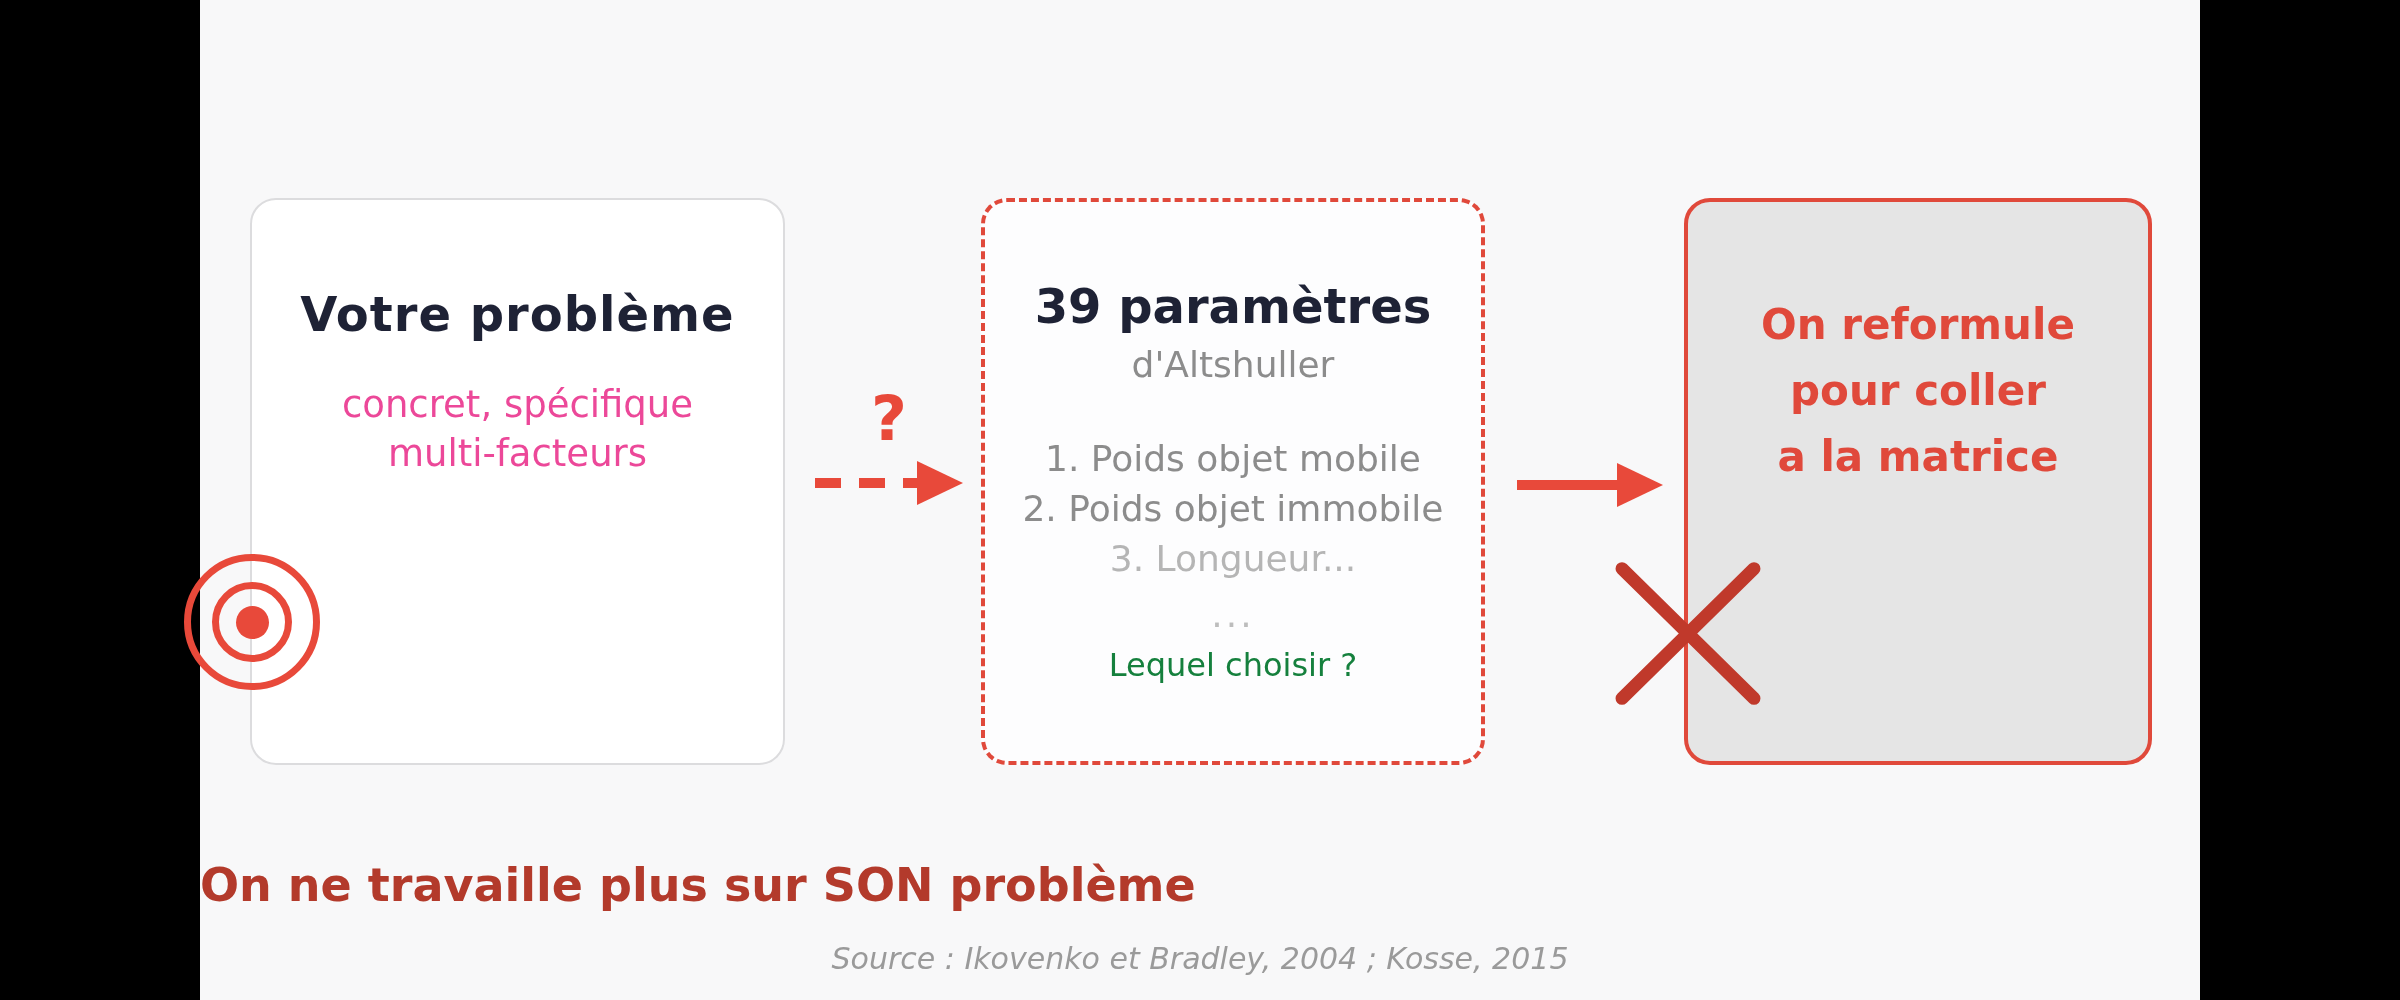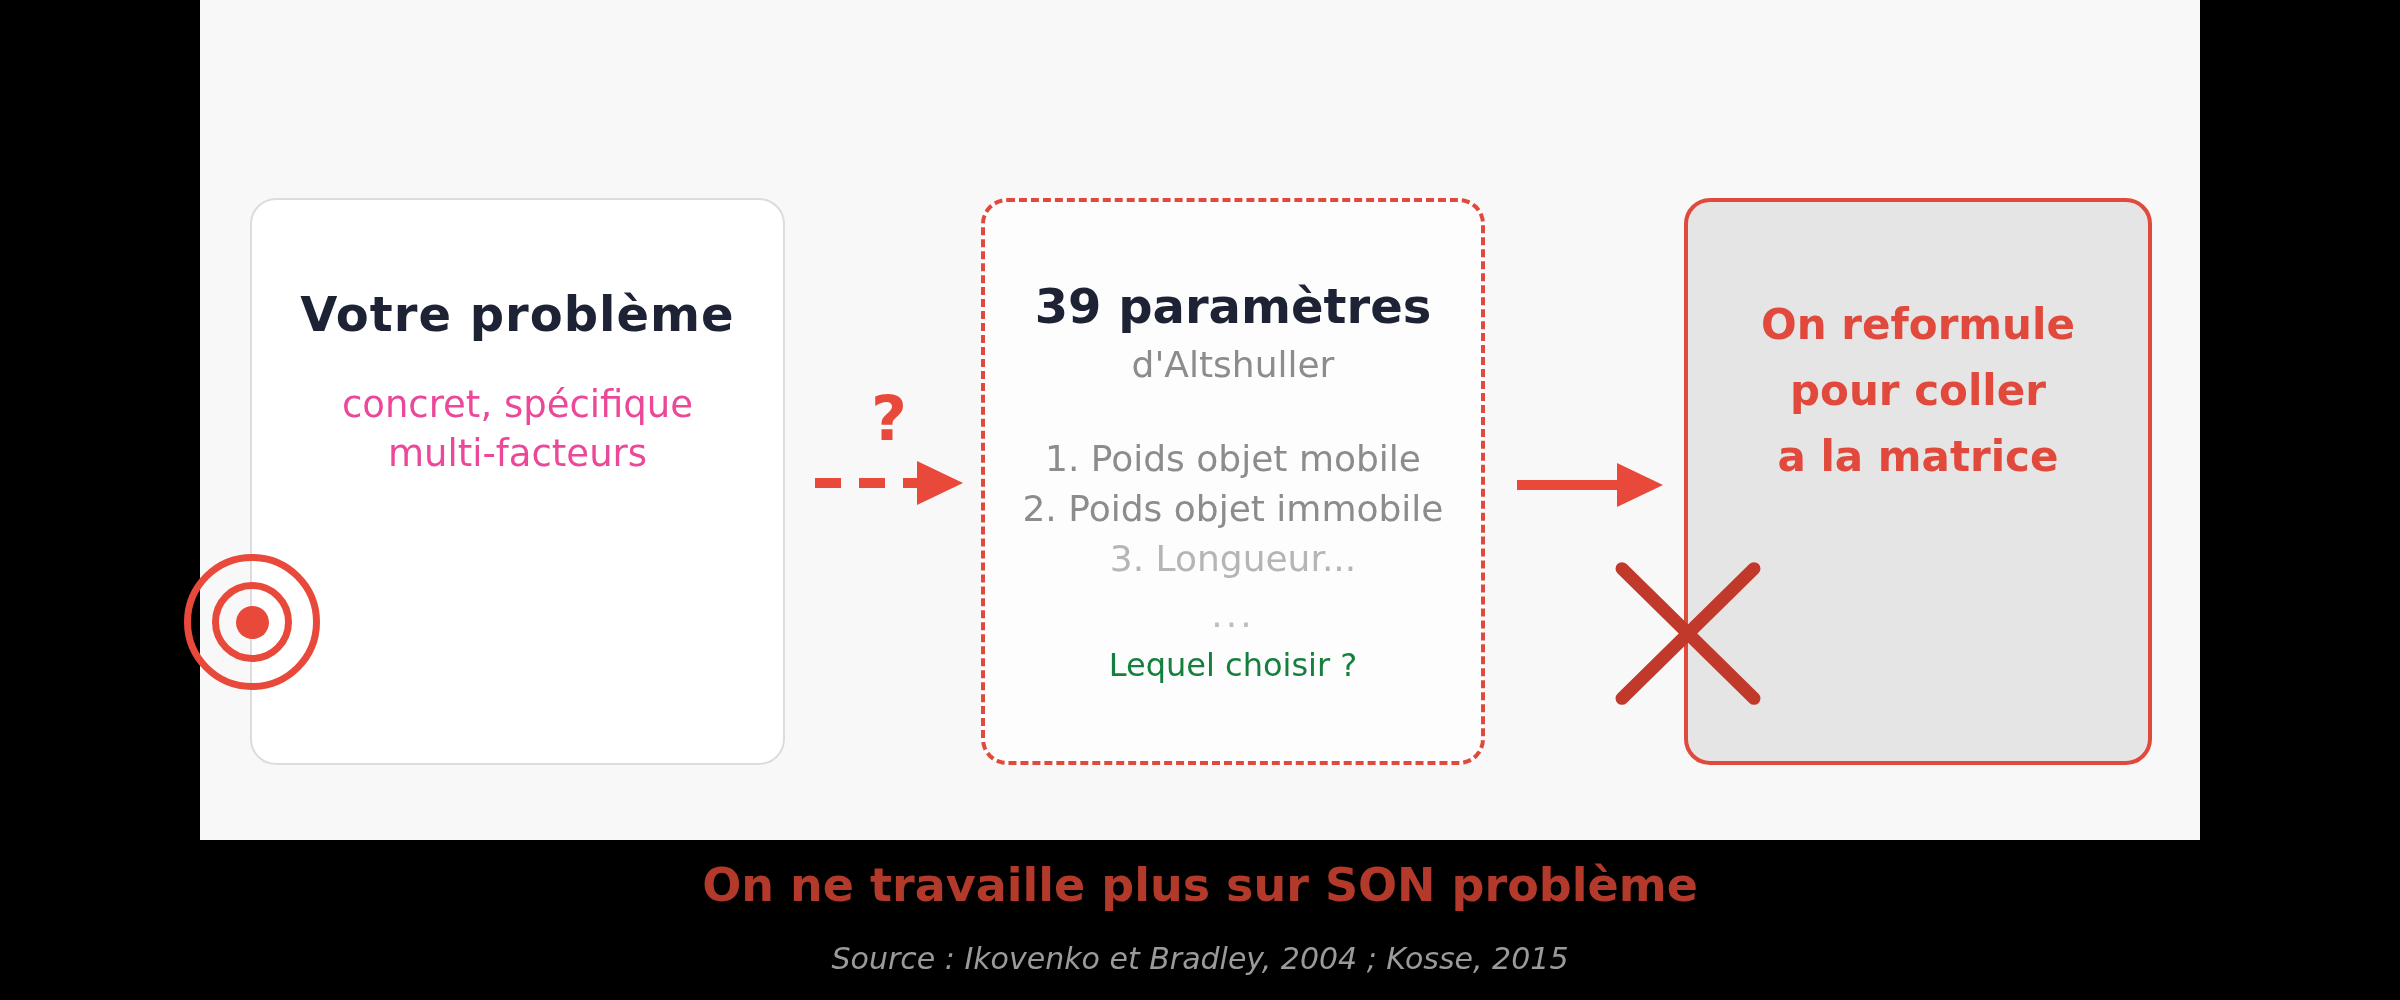--- a/index.html
+++ b/index.html
@@ -9,21 +9,21 @@
     position: relative;
     overflow: hidden;
     font-family: "DejaVu Sans", "Liberation Sans", sans-serif;
   }
   .letterbox { position: absolute; top: 0; width: 200px; height: 1000px; background: #000; }
   .letterbox.left { left: 0; }
   .letterbox.right { left: 2200px; }
 
   .stage {
     position: absolute; left: 200px; top: 0;
-    width: 2000px; height: 840px;
+    width: 2000px; height: 1000px;
     background: #f8f8f9;
   }
 
   
   .card {
     position: absolute; top: 198px; height: 567px;
     border-radius: 26px; box-sizing: border-box;
   }
   .card-problem {
     left: 50px; width: 535px;
@@ -106,21 +106,21 @@
     border-top: 22px solid transparent;
     border-bottom: 22px solid transparent;
     border-left: 46px solid #e8493a;
   }
   .arrow-dashed .head { left: 102px; }
   .arrow-solid  .head { left: 100px; }
 
   
   .footer-headline {
     position: absolute; left: 0; right: 0; top: 858px;
-    text-align: center; font-size: 46px; line-height: 54px;
+    font-size: 46px; line-height: 54px;
     font-weight: bold; color: #b33a2b;
   }
   .footer-source {
     position: absolute; left: 0; right: 0; top: 938px;
     text-align: center; font-size: 30px; line-height: 42px;
     font-style: italic; color: #9a9a9a;
   }
 </style>
 </head>
 <body>

